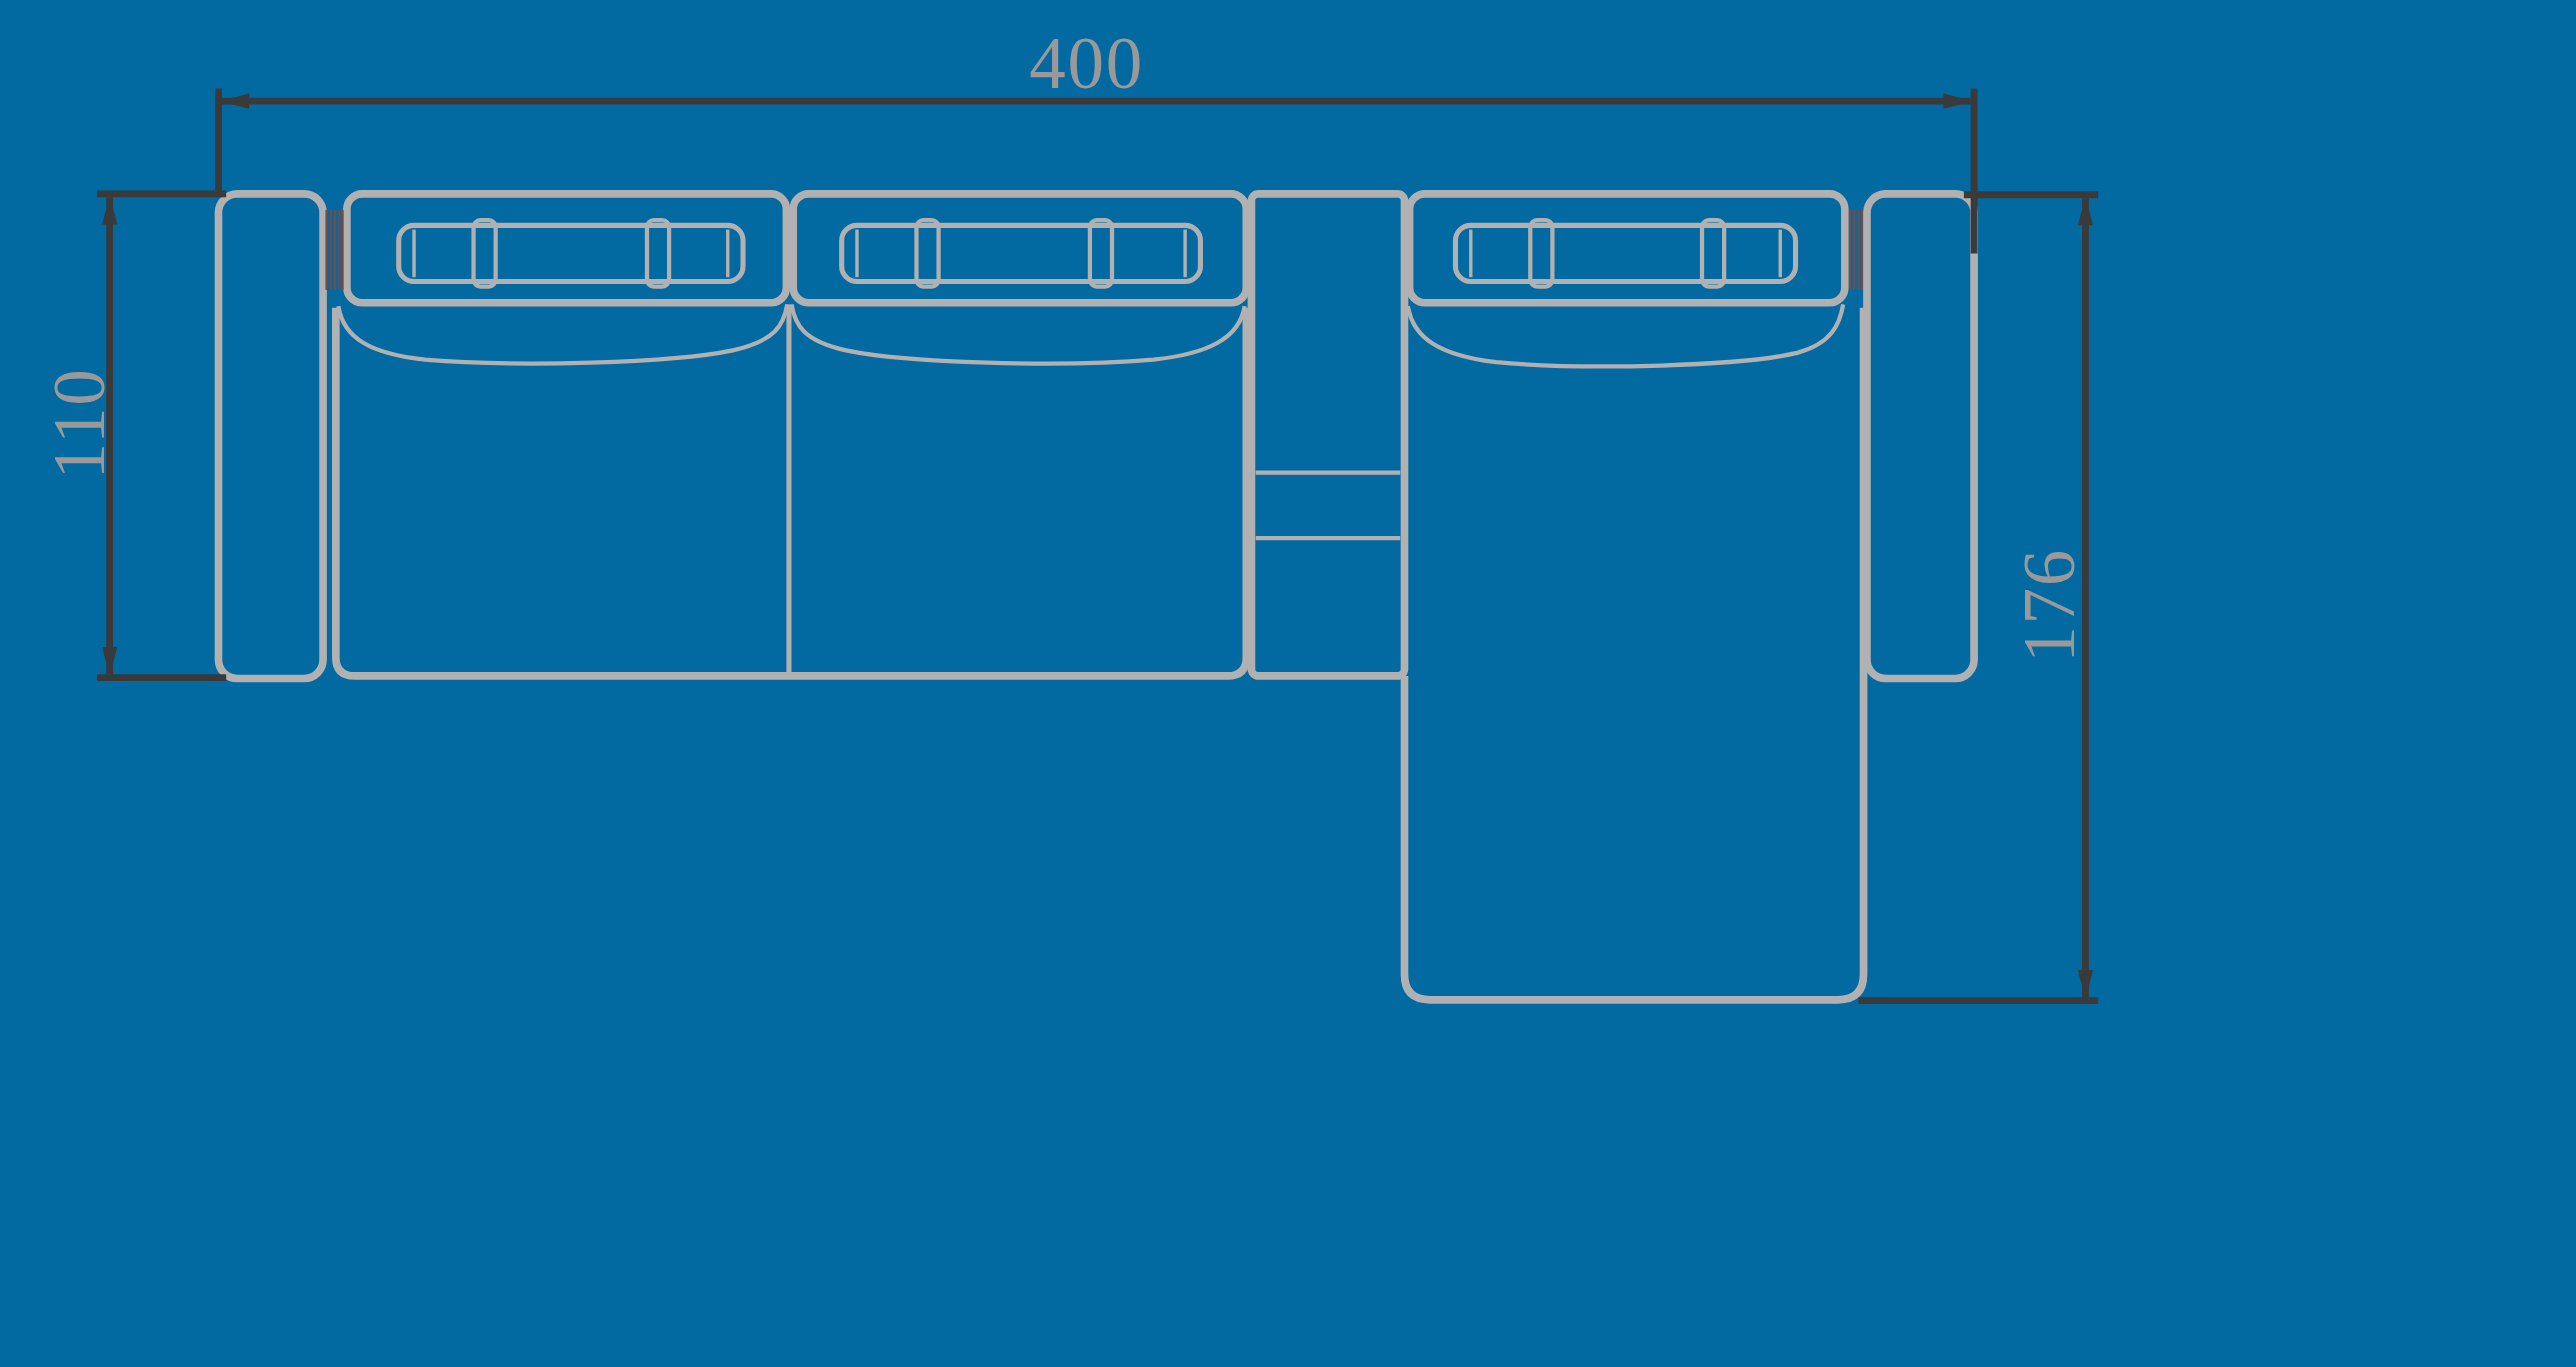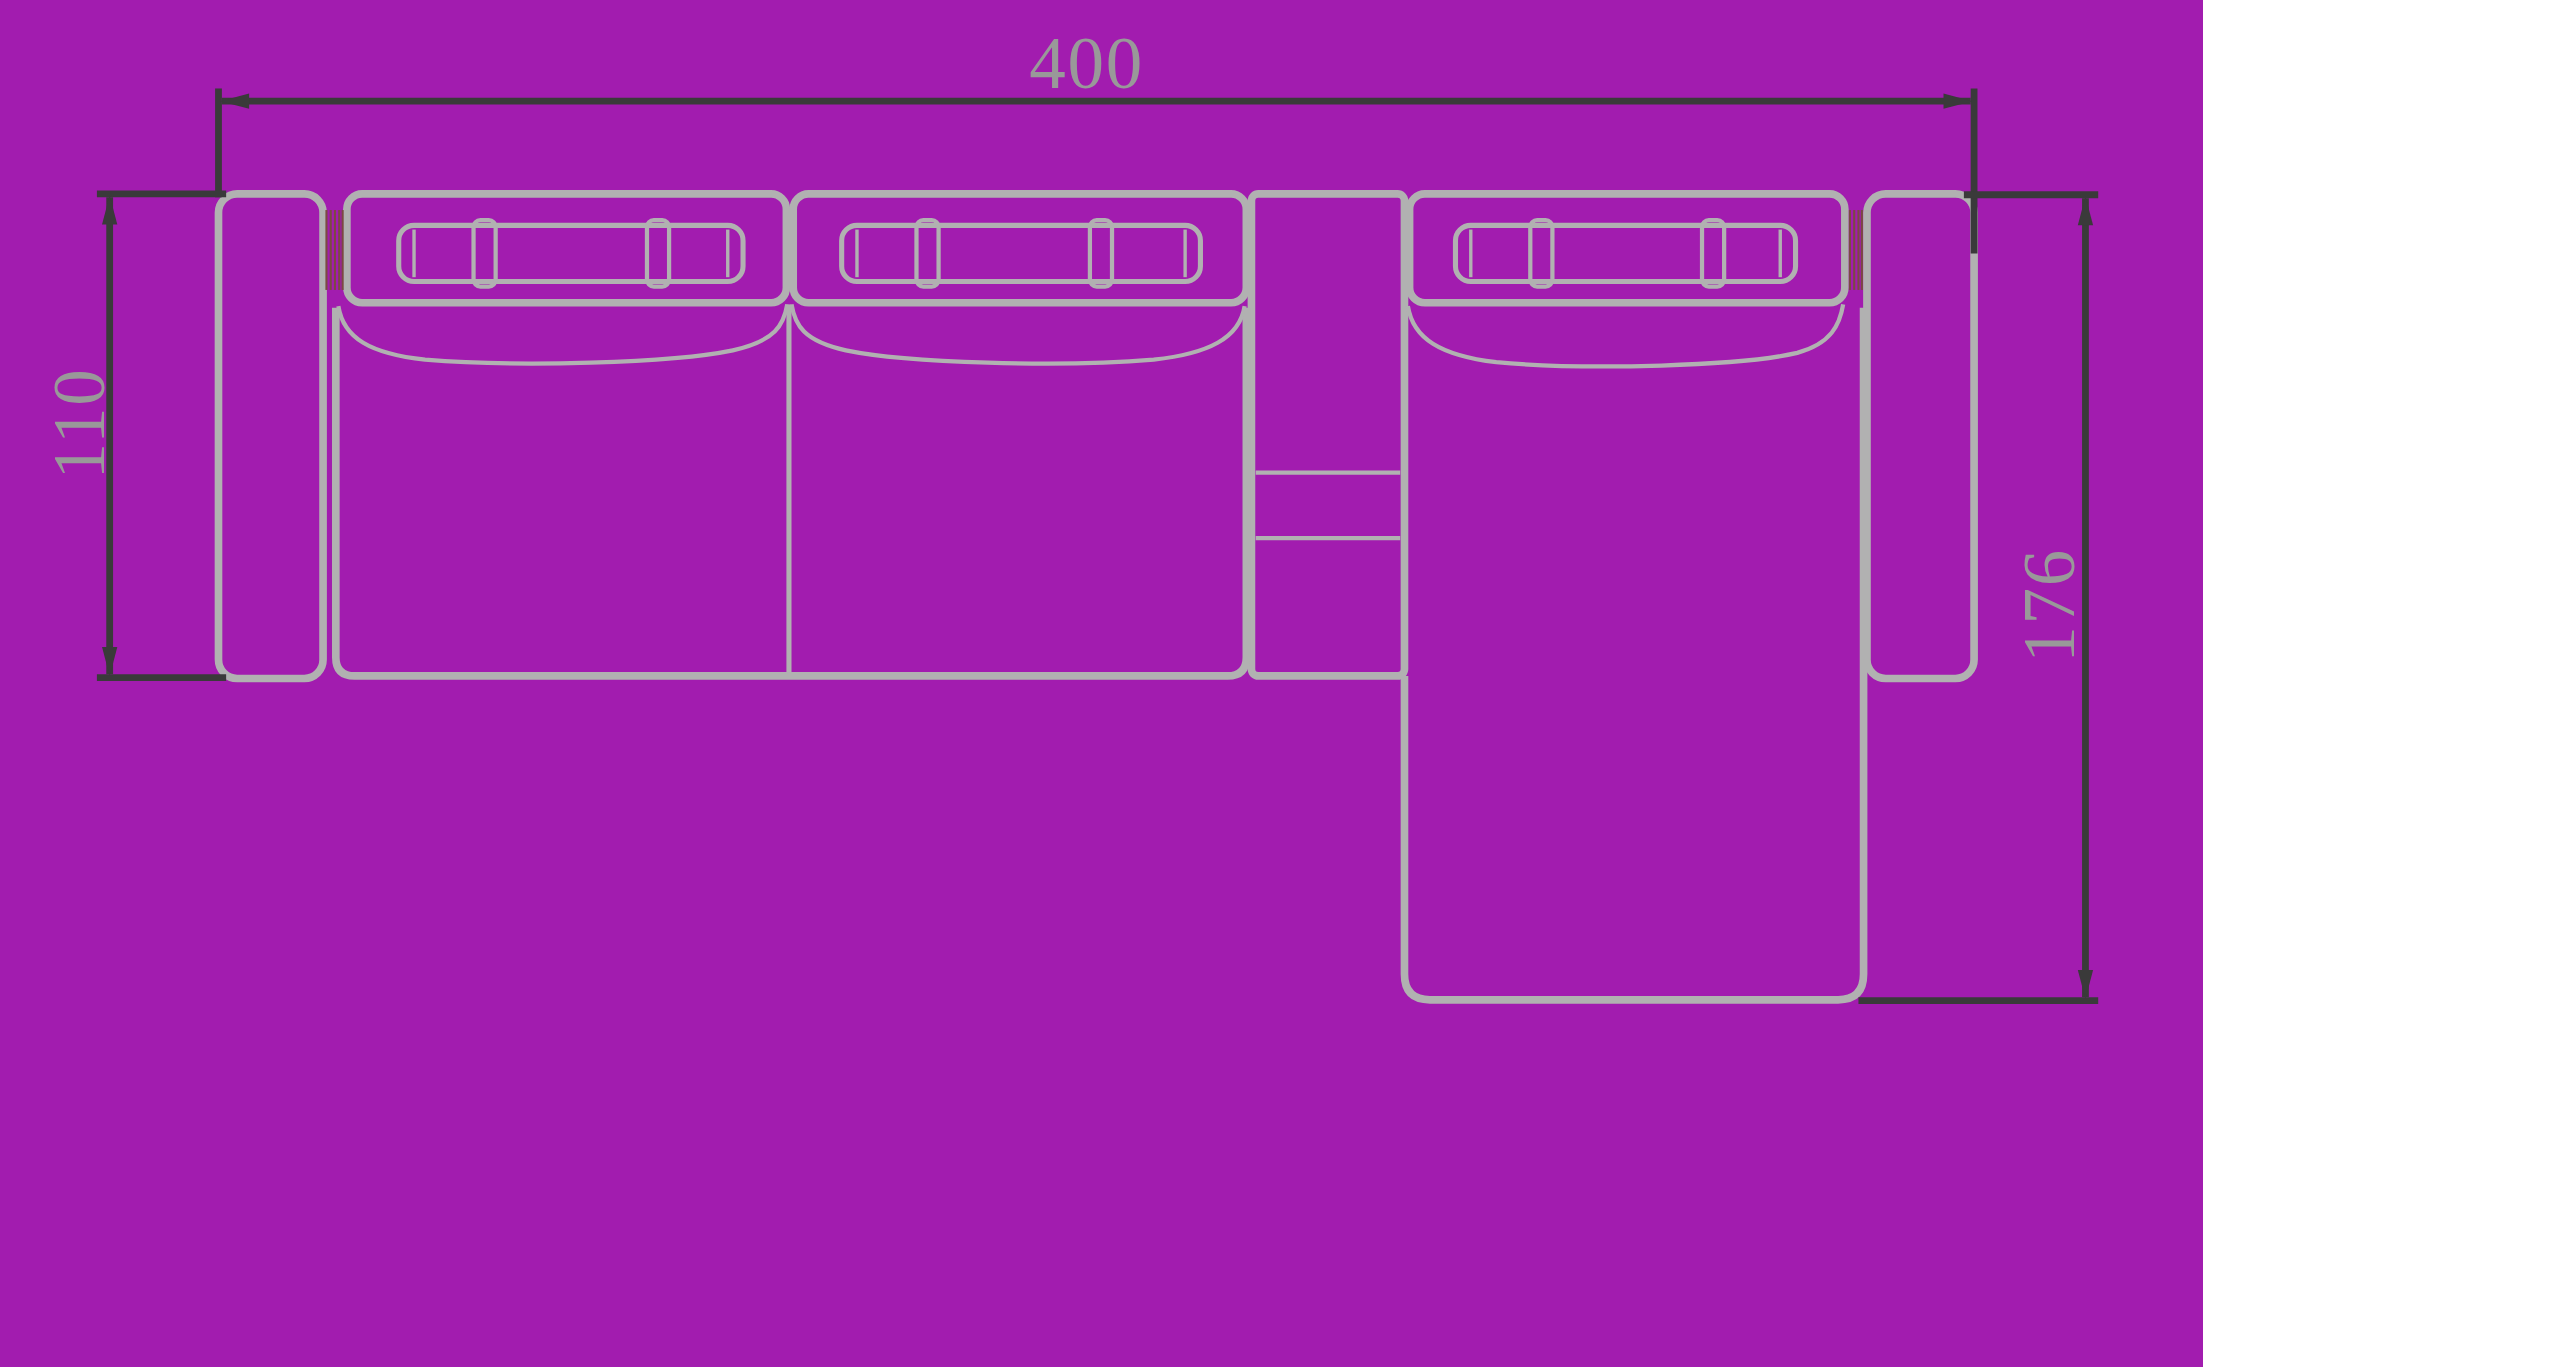--- a/index.html
+++ b/index.html
@@ -2,23 +2,23 @@
 <html style="font-size:13.6px"><head>
 <meta charset="utf-8">
 <style>
   html, body {
     margin: 0;
     padding: 0;
     background: #ffffff;
   }
   .canvas {
     position: relative;
-    width: 2203px;
+    width: 2576px;
     height: 1368px;
-    background: #a21caf;
+    background: #0369a1;
     font-family: "Liberation Serif", "DejaVu Serif", serif;
   }
   svg { display: block; }
 
   
   .fur       { stroke: #b1b1b1; fill: none; }
   .fur-main  { stroke-width: 9; }
   .fur-mid   { stroke-width: 6; }
   .fur-thin  { stroke-width: 5; }
   .fur-hair  { stroke-width: 4; }

